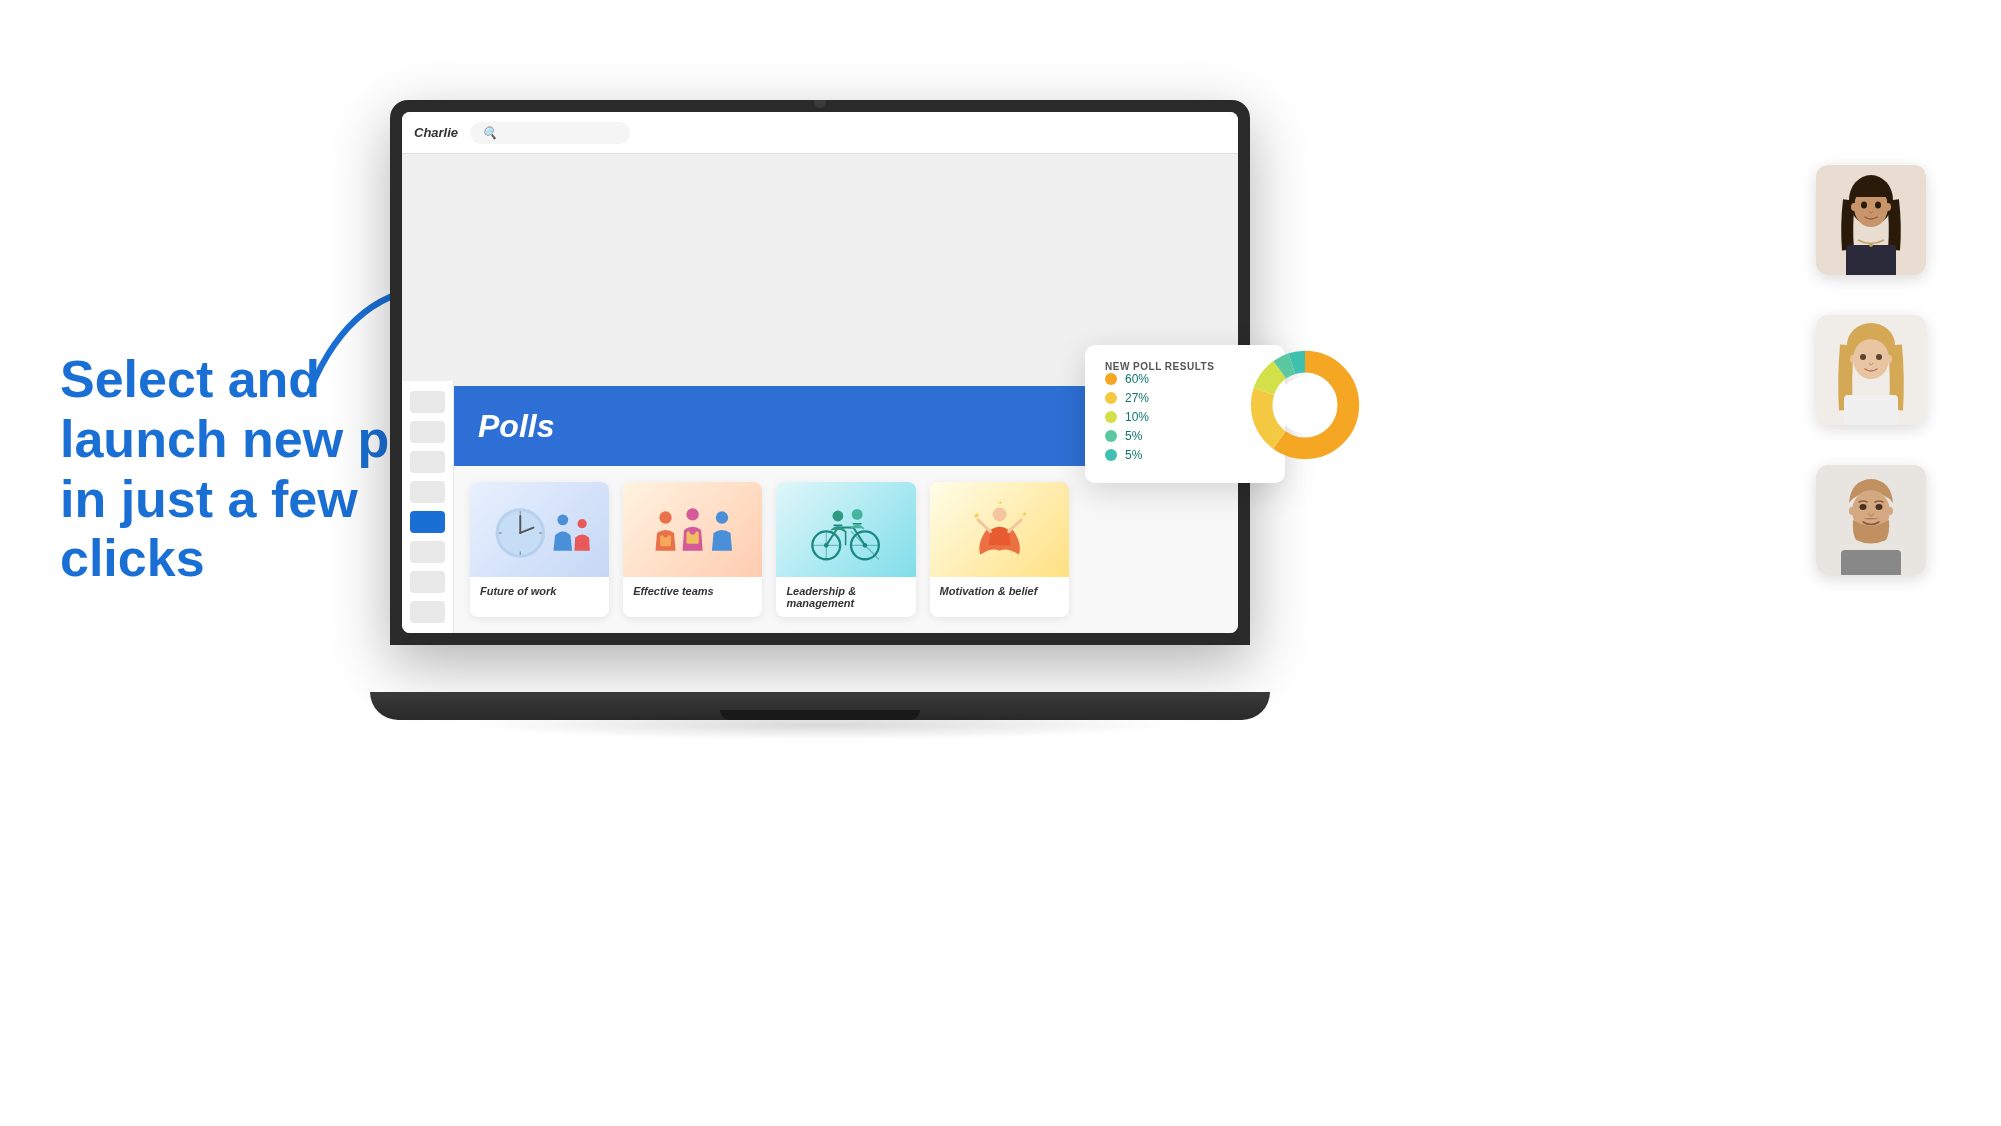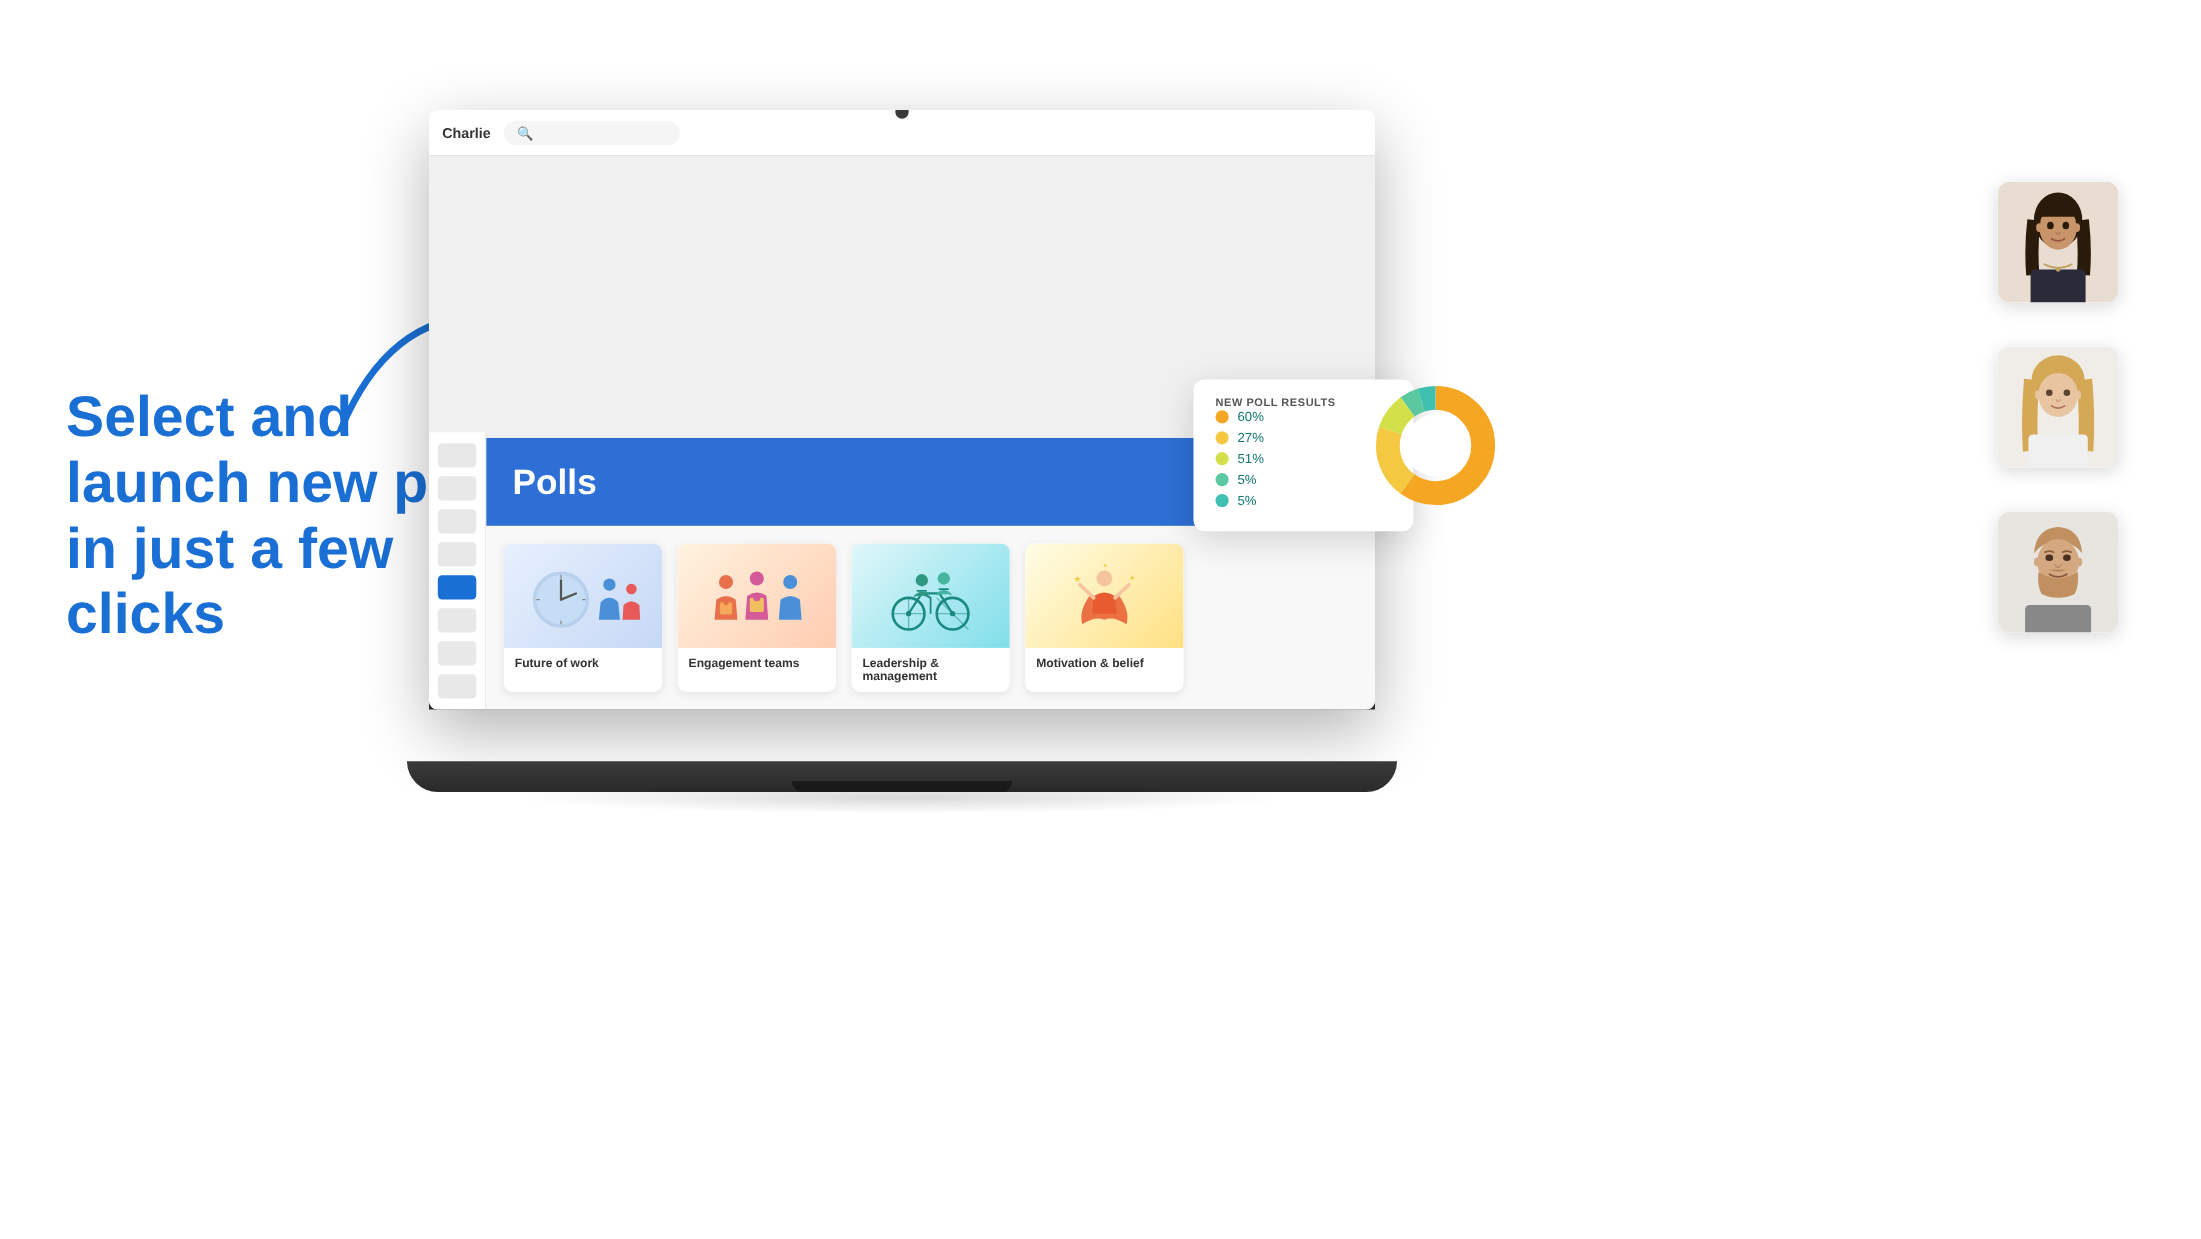--- a/index.html
+++ b/index.html
@@ -48,22 +48,23 @@
       height: 620px;
     }
     .laptop-body {
       position: absolute;
       top: 0;
       left: 20px;
       width: 860px;
       height: 545px;
       background: #2a2a2a;
       border-radius: 18px 18px 0 0;
-      padding: 0;
+      padding: 12px;
       box-shadow: 0 20px 60px rgba(0,0,0,0.3);
+      font-style: italic;
     }
     .laptop-screen {
       width: 100%;
       height: 100%;
       background: #f0f0f0;
       border-radius: 8px;
       overflow: hidden;
       display: flex;
       flex-direction: column;
     }
@@ -370,21 +371,21 @@
                   <circle cx="90" cy="28" r="8" fill="#d45a9a"></circle>
                   <path d="M79 48 Q90 40 101 48 L103 75 L77 75 Z" fill="#d45a9a"></path>
 
                   <circle cx="128" cy="32" r="8" fill="#4a90d9"></circle>
                   <path d="M117 52 Q128 44 139 52 L141 75 L115 75 Z" fill="#4a90d9"></path>
 
                   <rect x="82" y="50" width="16" height="16" rx="2" fill="#f0c060"></rect>
                   <circle cx="90" cy="50" r="4" fill="#d45a9a"></circle>
                 </svg>
               </div>
-              <div class="poll-card-label">Engagement teams</div>
+              <div class="poll-card-label">Effective teams</div>
             </div>
 
             <div class="poll-card">
               <div class="poll-card-image card-leadership">
                 <svg viewBox="0 0 180 95" class="card-svg">
 
                   <circle cx="65" cy="68" r="18" fill="none" stroke="#1a8a80" stroke-width="3"></circle>
                   <circle cx="115" cy="68" r="18" fill="none" stroke="#1a8a80" stroke-width="3"></circle>
                   <circle cx="65" cy="68" r="3" fill="#1a8a80"></circle>
                   <circle cx="115" cy="68" r="3" fill="#1a8a80"></circle>
@@ -444,21 +445,21 @@
   <div class="legend-row">
     <div class="legend-dot" style="background:#f5a623;"></div>
     <span>60%</span>
   </div>
   <div class="legend-row">
     <div class="legend-dot" style="background:#f5c842;"></div>
     <span>27%</span>
   </div>
   <div class="legend-row">
     <div class="legend-dot" style="background:#d4e04a;"></div>
-    <span>51%</span>
+    <span>10%</span>
   </div>
   <div class="legend-row">
     <div class="legend-dot" style="background:#5bc8a0;"></div>
     <span>5%</span>
   </div>
   <div class="legend-row">
     <div class="legend-dot" style="background:#40c0b0;"></div>
     <span>5%</span>
   </div>
 

